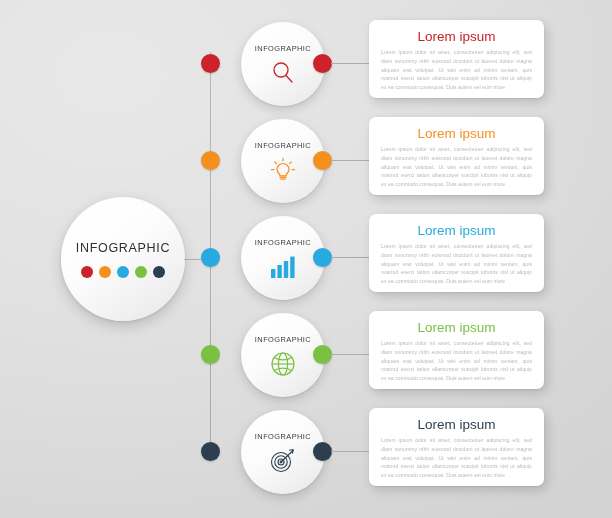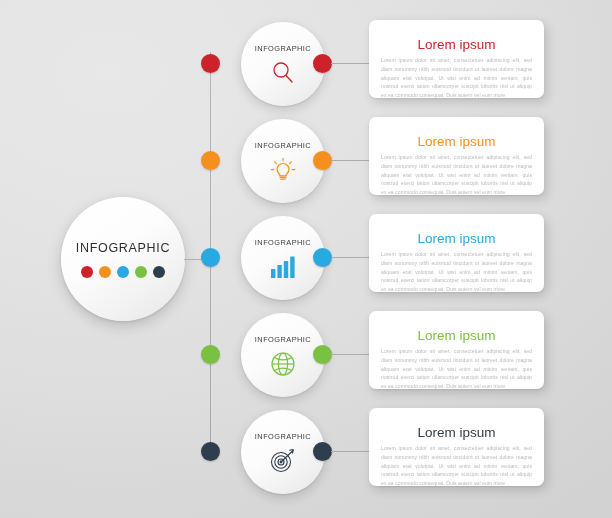--- a/index.html
+++ b/index.html
@@ -146,21 +146,21 @@
   
   .card {
     position: absolute;
     left: 369px;
     top: 4px;
     width: 175px;
     height: 78px;
     background: #ffffff;
     border-radius: 7px;
     box-shadow: 3px 4px 11px rgba(0,0,0,0.16), 0 1px 2px rgba(0,0,0,0.07);
-    padding: 16px 12px 8px 12px;
+    padding: 8px 12px 8px 12px;
     box-sizing: border-box;
   }
   .card-title {
     text-align: center;
     font-size: 13.5px;
     margin: 1px 0 4px 0;
     font-weight: 400;
   }
   .card-body {
     font-size: 5.1px;

